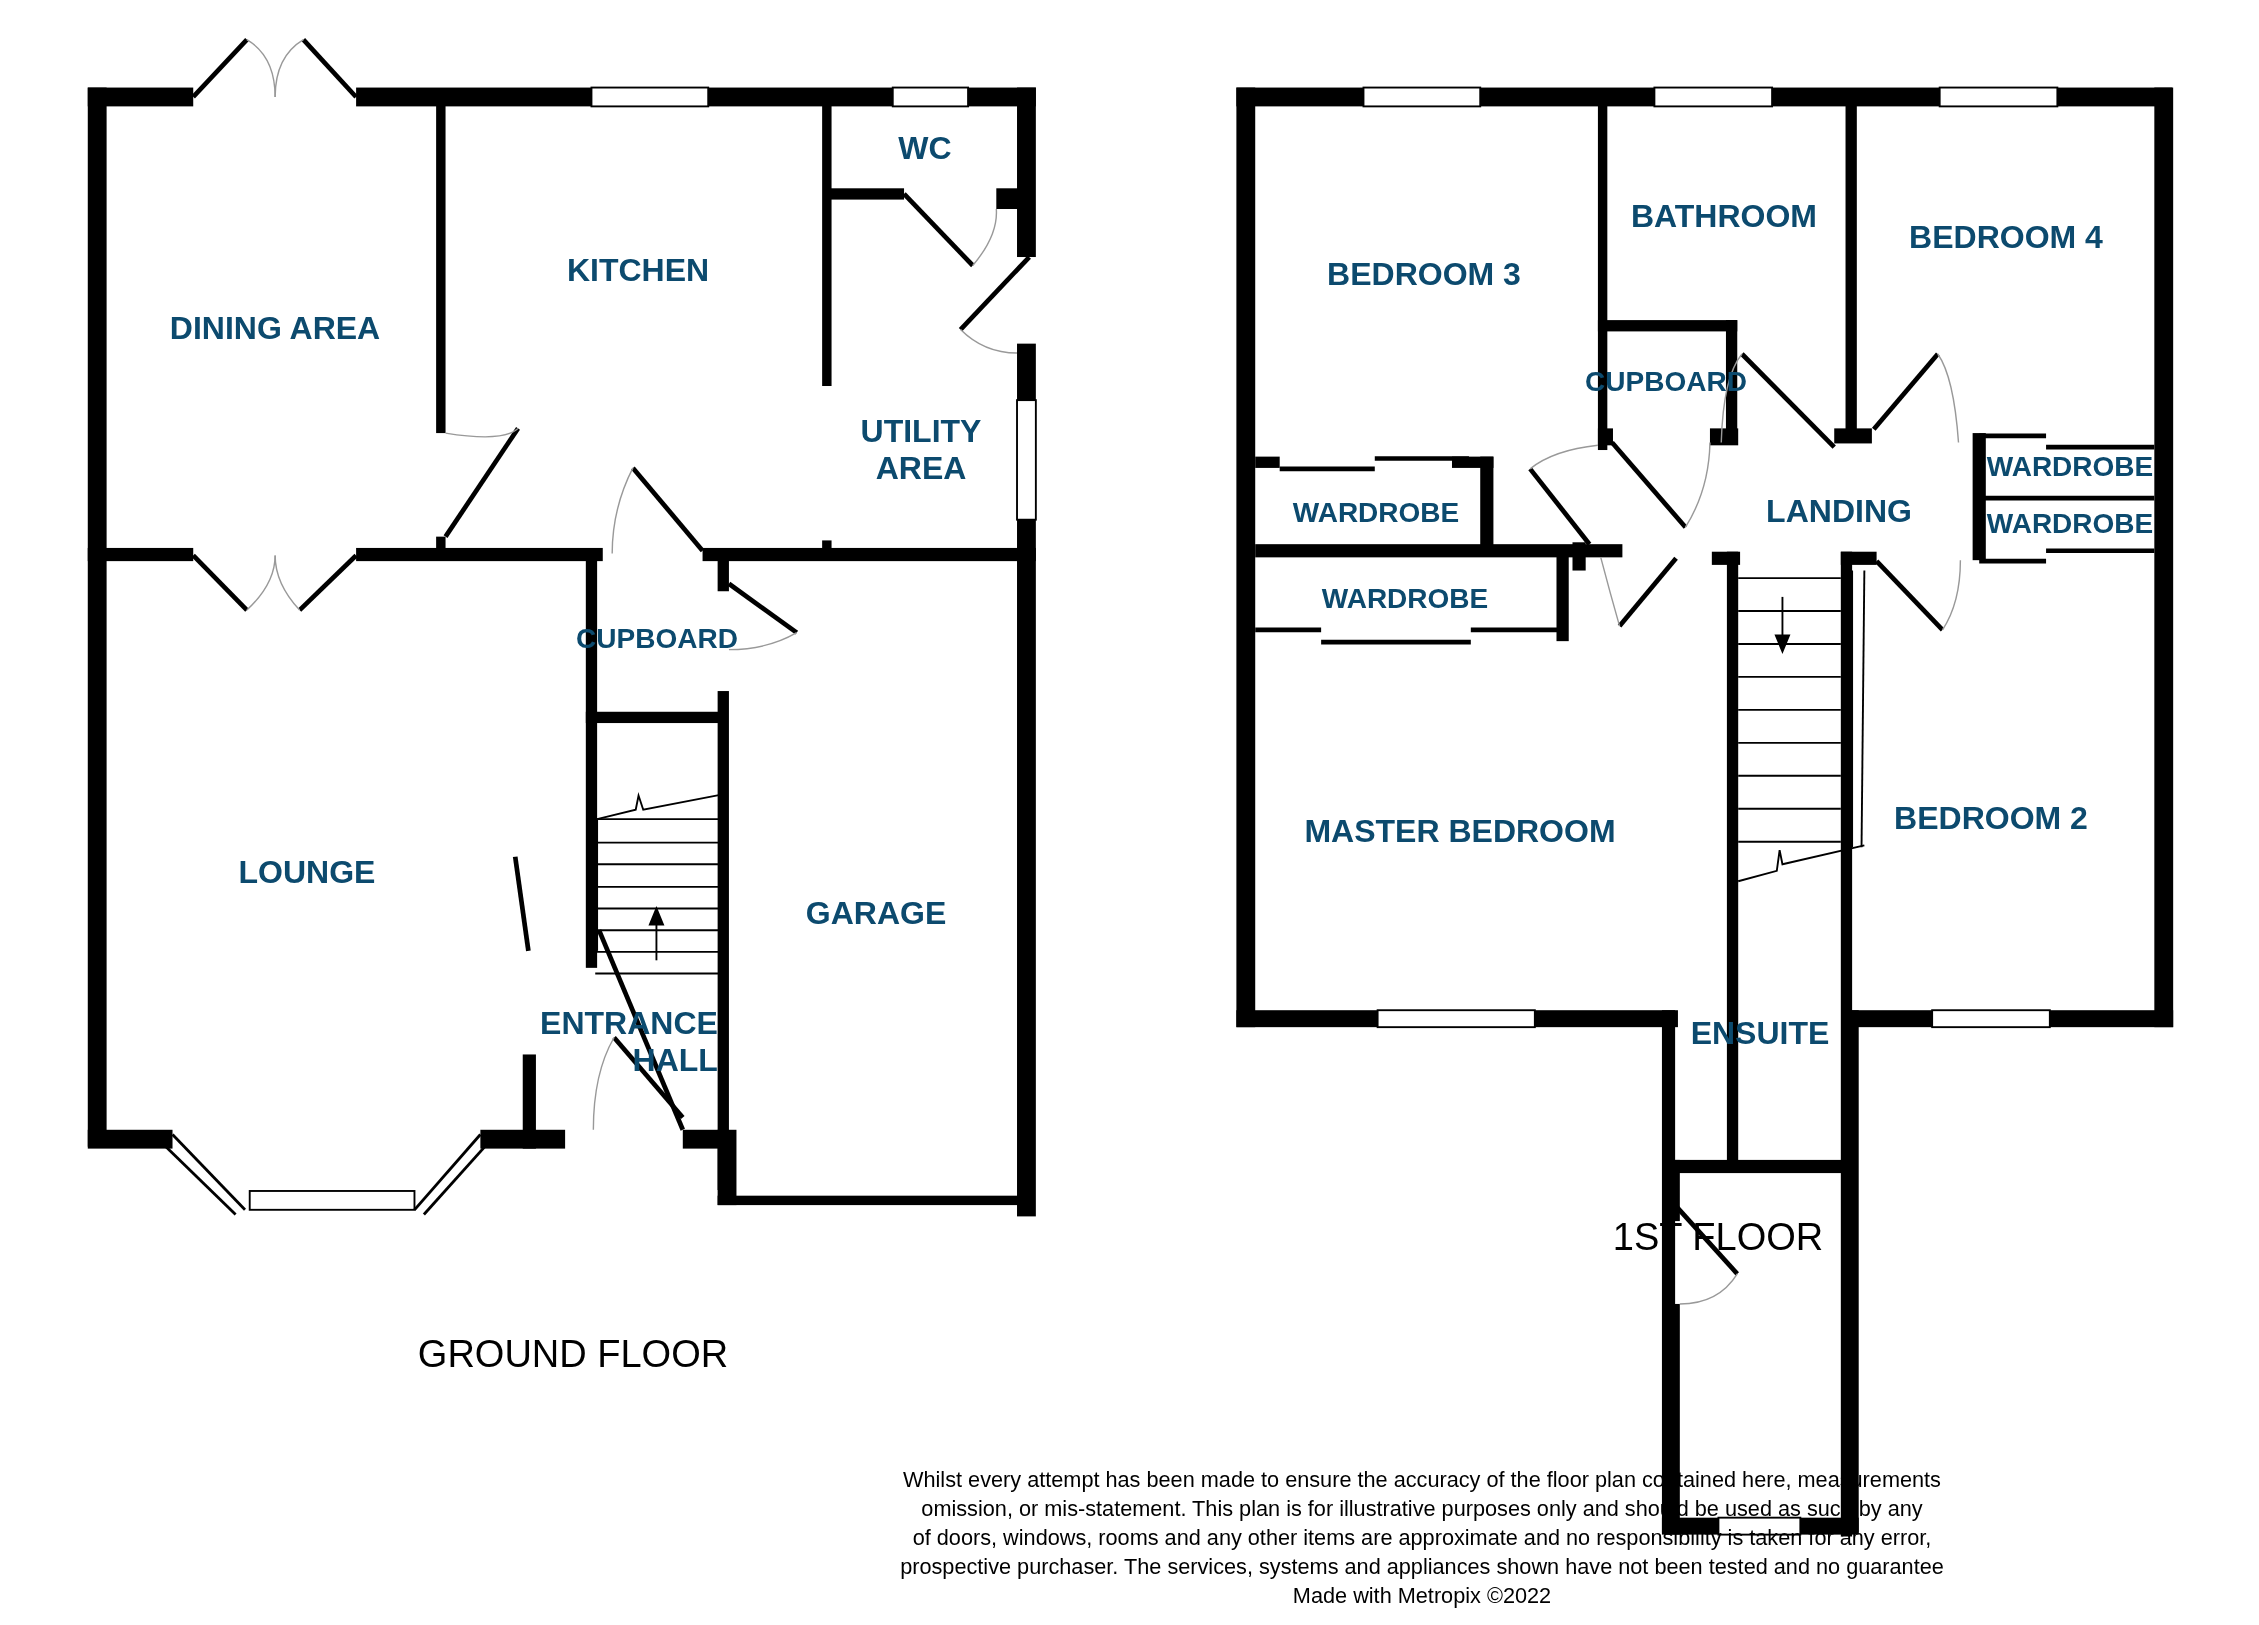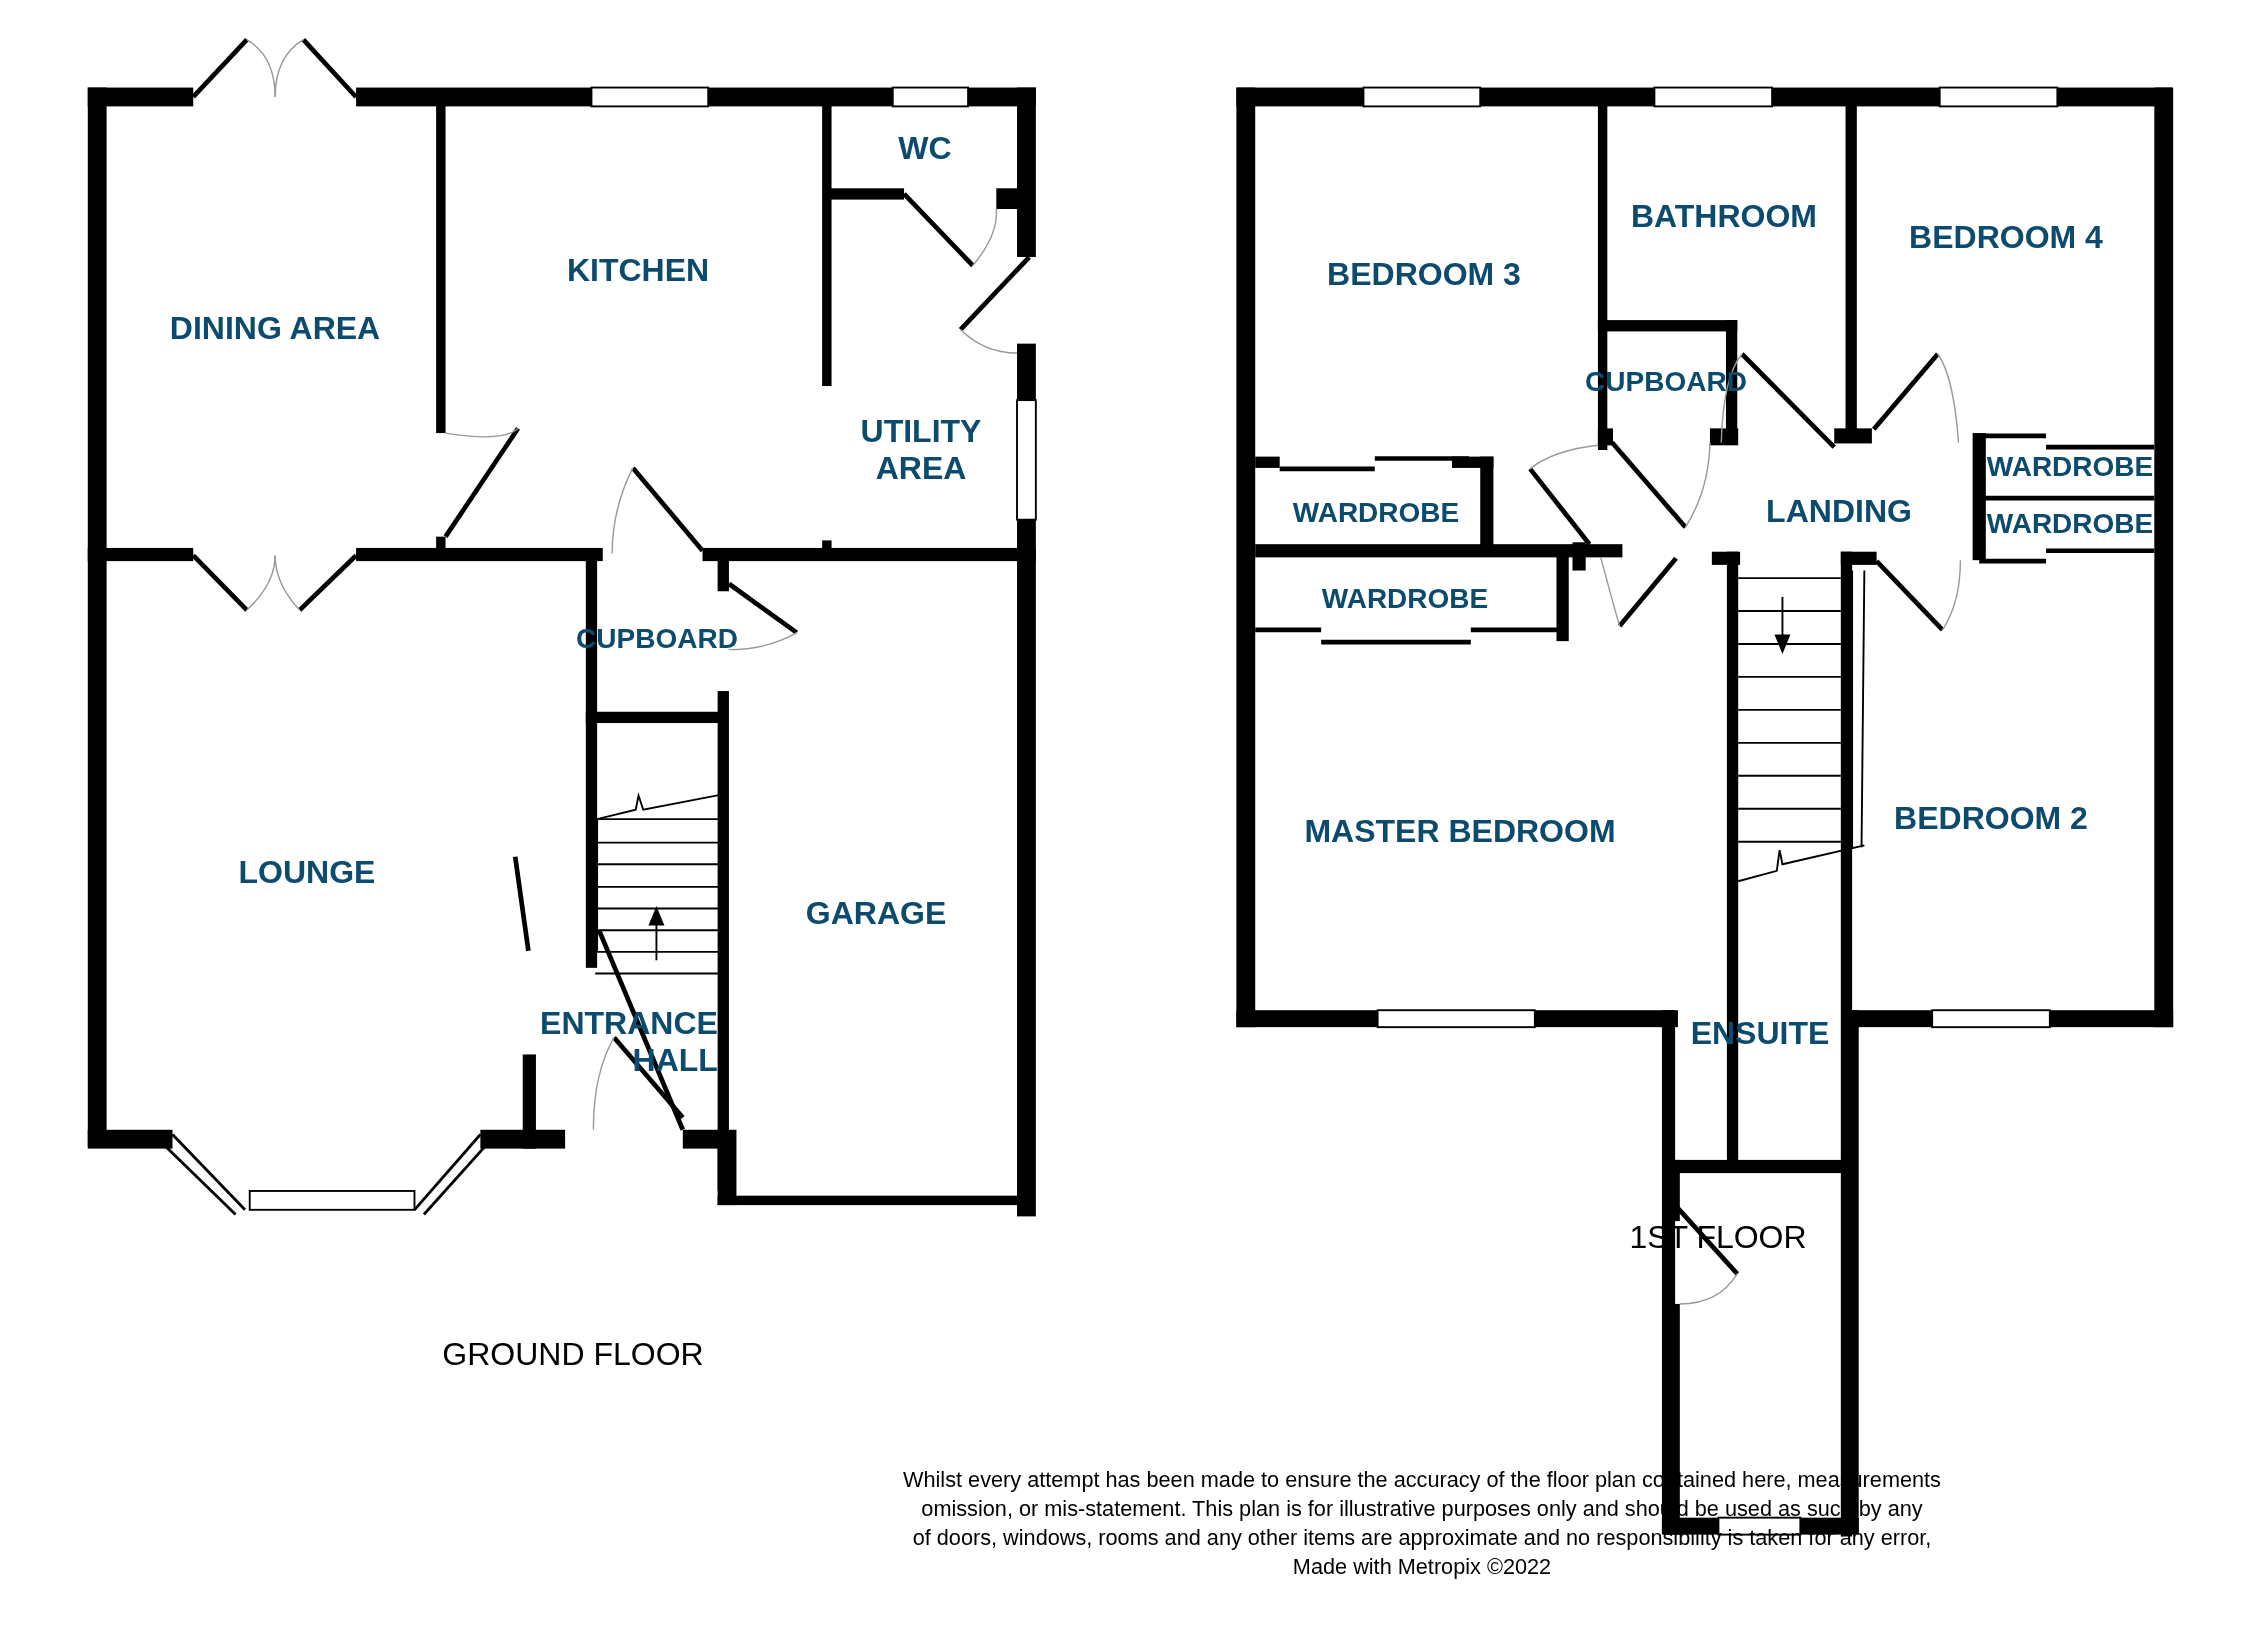--- a/index.html
+++ b/index.html
@@ -2,21 +2,21 @@
 <html style="font-size:15px"><head>
 <meta charset="utf-8">
 <style>
   html, body { margin:0; padding:0; background:#ffffff; }
   body { width:2260px; height:1625px; position:relative; overflow:hidden; font-family:"Liberation Sans", sans-serif; }
   svg { position:absolute; left:0; top:0; }
   .room-label { position:absolute; font-family:"Liberation Sans", sans-serif; font-weight:bold; color:#0c4a6e; text-align:center; white-space:nowrap; transform:translate(-50%,-50%); line-height:1.15; }
   .lg { font-size:32px; }
   .md { font-size:28px; }
   .sm { font-size:28px; }
-  .floor-label { position:absolute; font-size:32px; color:#000; transform:translate(-50%,-50%); white-space:nowrap; }
+  .floor-label { position:absolute; font-size:38px; color:#000; transform:translate(-50%,-50%); white-space:nowrap; }
   .disclaimer { position:absolute; left:829px; top:1465px; width:1186px; text-align:center; font-size:21.7px; line-height:29px; color:#000; }
   .disclaimer div { white-space:nowrap; }
 </style>
 </head>
 <body>
 
 <svg width="2260" height="1625" viewBox="0 0 2400 1726">
 
   <g fill="#000">
 
@@ -276,15 +276,16 @@
   <div class="room-label lg" style="left:1460px;top:831px;">MASTER BEDROOM</div>
   <div class="room-label lg" style="left:1991px;top:818px;">BEDROOM 2</div>
   <div class="room-label lg" style="left:1760px;top:1033px;">ENSUITE</div>
   <div class="floor-label" style="left:1718px;top:1237px;">1ST FLOOR</div>
 </div>
 
 <div class="disclaimer">
   <div>Whilst every attempt has been made to ensure the accuracy of the floor plan contained here, measurements</div>
   <div>omission, or mis-statement. This plan is for illustrative purposes only and should be used as such by any</div>
   <div>of doors, windows, rooms and any other items are approximate and no responsibility is taken for any error,</div>
+  <div>prospective purchaser. The services, systems and appliances shown have not been tested and no guarantee</div>
   <div>Made with Metropix ©2022</div>
 </div>
 
 
 </body></html>

